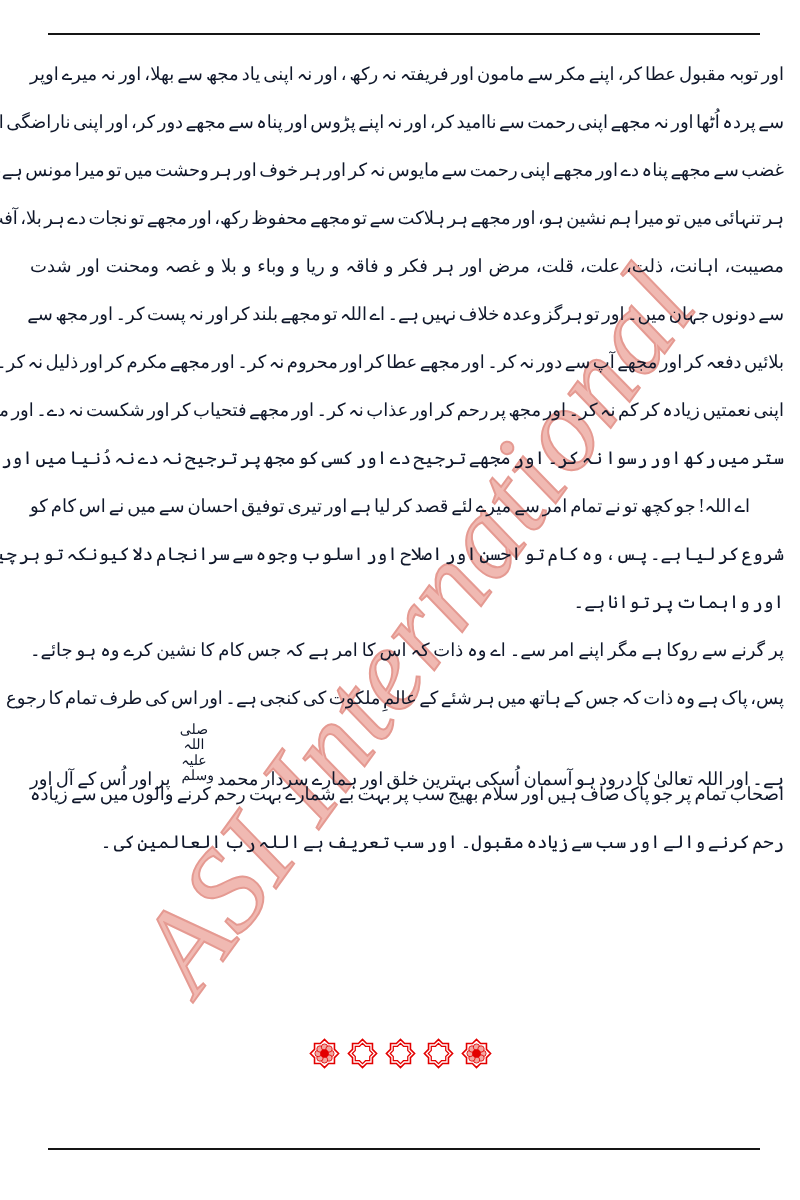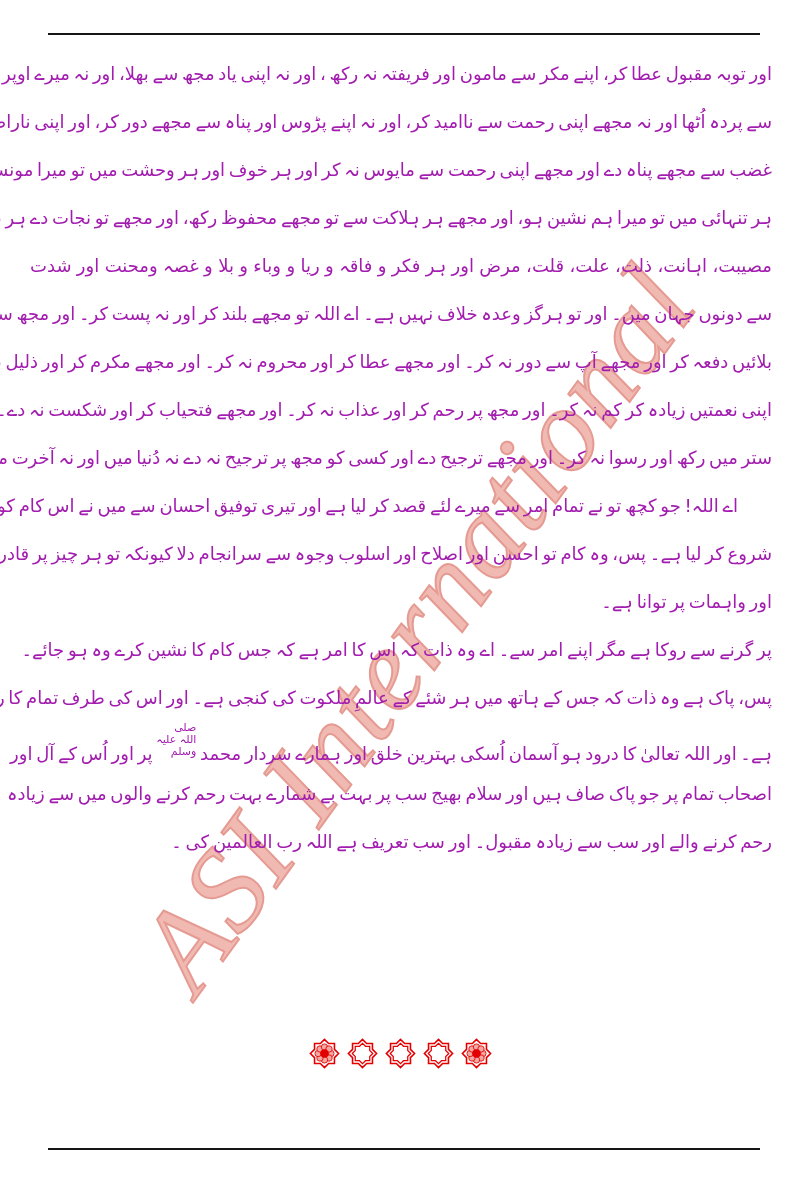--- a/index.html
+++ b/index.html
@@ -24,41 +24,43 @@
     font-style:italic;
     font-size:118px;
     letter-spacing:2px;
     white-space:nowrap;
     color:#f0b9b2;
     -webkit-text-stroke:2px #e59a92;
     z-index:0;
     user-select:none;
   }
   .body-text{
-    position:absolute;top:50px;left:30px;right:28px;
+    position:absolute;top:50px;left:30px;right:16px;
     direction:rtl;
-    color:#a21caf;
+    color:#0f172a;
     z-index:1;
+    font-family:Liberation Serif, serif;
   }
   .line{
     height:48px;line-height:48px;
     font-size:18px;
     word-spacing:-2px;
     text-align:justify;
     text-align-last:justify;
     overflow:visible;
     white-space:nowrap;
   }
   .line-end{text-align-last:right;}
   .line-indent{padding-right:34px;}
   .honorific{
     display:inline-block;
     width:40px;
-    font-size:11px;
+    font-size:14px;
     line-height:1.1;
+    text-align:center;
     vertical-align:5px;
     word-spacing:0;
     white-space:normal;
   }
   .ornament-row{
     position:absolute;top:1038px;left:0;right:0;
     display:flex;justify-content:center;align-items:center;gap:7px;
     z-index:1;
   }
   .ornament-row svg{display:block;}

